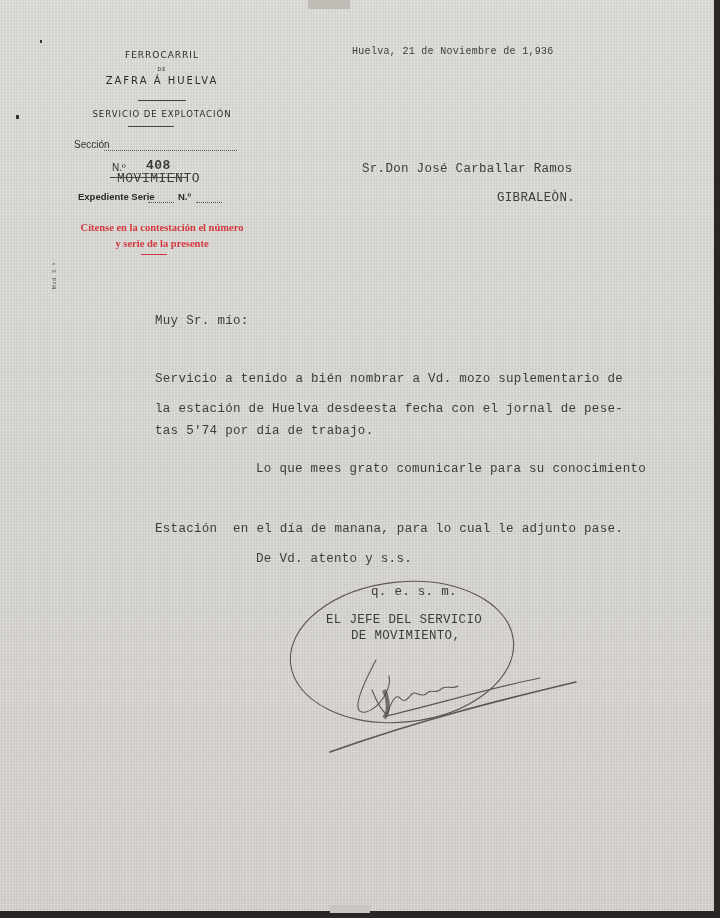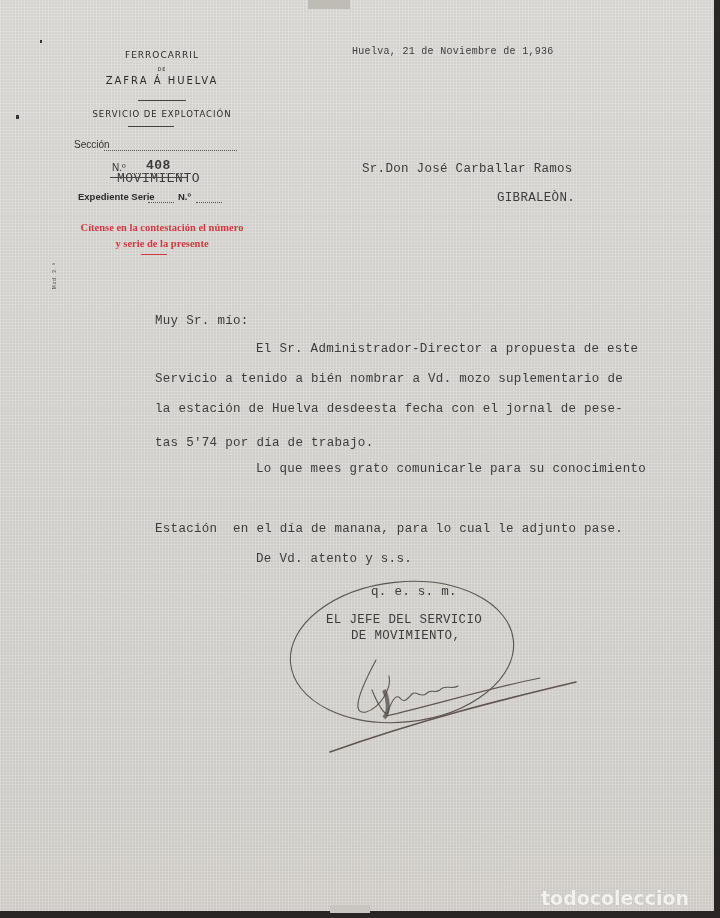--- a/index.html
+++ b/index.html
@@ -97,37 +97,35 @@
   <div class="red-rule" style="left:141px;top:254px;width:26px;"></div>
 
   <div class="side-mark">Mod. 3. ª</div>
 
   <div class="tw" style="left:352px;top:46px;font-size:10px;">Huelva, 21 de Noviembre de 1,936</div>
 
   <div class="tw" style="left:362px;top:162px;">Sr.Don José Carballar Ramos</div>
   <div class="tw" style="left:497px;top:191px;">GIBRALEÒN.</div>
 
   <div class="tw" style="left:155px;top:314px;">Muy Sr. mío:</div>
-  <div class="tw" style="left:256px;top:342px;">El Sr. Administrador-Director a propuesta de este</div>
   <div class="tw" style="left:155px;top:402px;">la estación de Huelva desdeesta fecha con el jornal de pese-</div>
   <div class="tw" style="left:155px;top:372px;">Servicio a tenido a bién nombrar a Vd. mozo suplementario de</div>
-  <div class="tw" style="left:155px;top:436px;">tas 5'74 por día de trabajo.</div>
+  <div class="tw" style="left:155px;top:424px;">tas 5'74 por día de trabajo.</div>
   <div class="tw" style="left:256px;top:462px;">Lo que mees grato comunicarle para su conocimiento</div>
   <div class="tw" style="left:155px;top:522px;">Estación  en el día de manana, para lo cual le adjunto pase.</div>
   <div class="tw" style="left:256px;top:552px;text-align:right;">De Vd. atento y s.s.</div>
 
   <div class="tw" style="left:371px;top:585px;">q. e. s. m.</div>
   <div class="tw" style="left:326px;top:613px;">EL JEFE DEL SERVICIO</div>
   <div class="tw" style="left:351px;top:629px;">DE MOVIMIENTO,</div>
 
   <svg class="sig-svg" width="714" height="911">
     <g fill="none" stroke="#5e5650" stroke-width="1.1" stroke-linecap="round">
       <ellipse cx="402" cy="652" rx="112" ry="70" transform="rotate(-6 402 652)"></ellipse>
       <path d="M376 660 C 360 690, 350 715, 366 712 C 380 708, 392 688, 389 676"></path>
       <path d="M372 690 C 378 705, 386 718, 388 712 C 392 700, 396 694, 400 698 C 404 704, 408 698, 412 694 C 416 690, 420 698, 426 694 C 430 688, 434 694, 440 690 C 444 684, 452 690, 458 686"></path>
       <path d="M330 752 C 420 720, 500 700, 576 682" stroke-width="1.6"></path>
       <path d="M386 716 C 430 706, 490 688, 540 678"></path>
     </g>
     <path d="M384 690 C 388 698, 390 712, 384 718" stroke="#4a433e" stroke-width="4" fill="none" opacity="0.7"></path>
   </svg>
 
-  <div class="watermark">todocoleccion</div>
 </div>
 
 </body></html>

